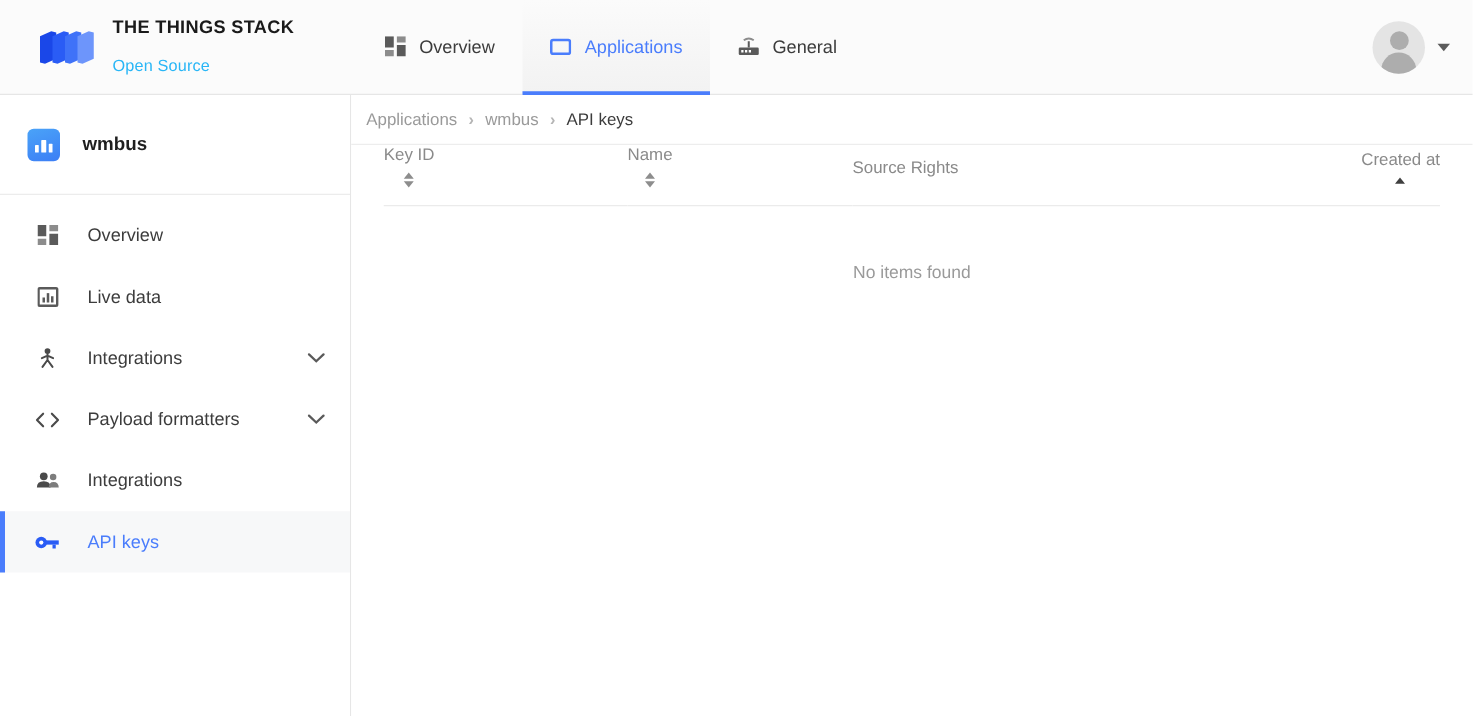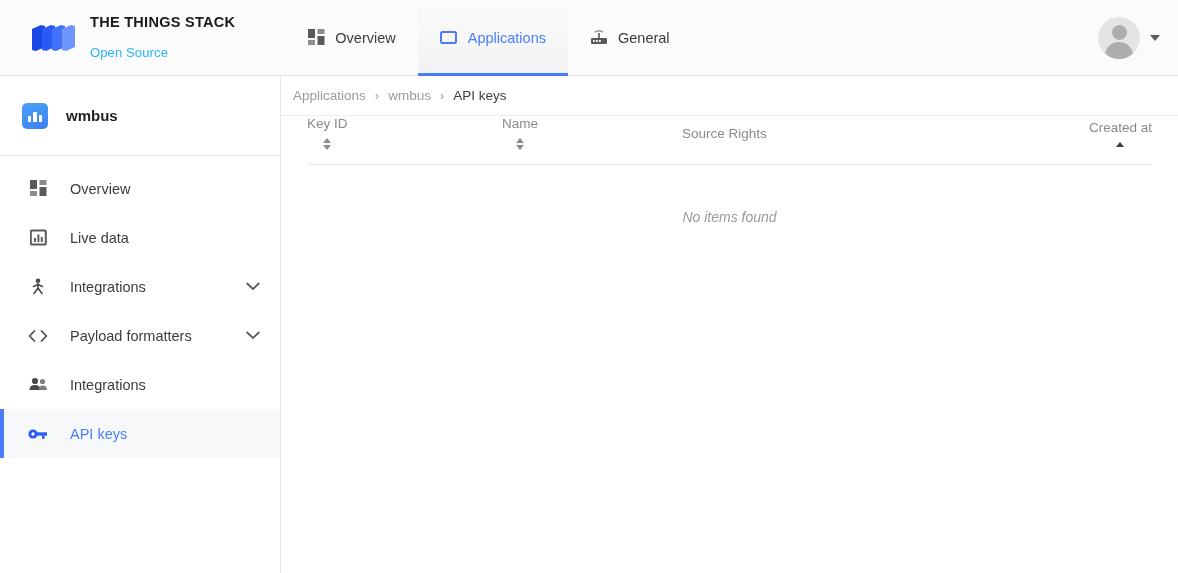--- a/index.html
+++ b/index.html
@@ -155,21 +155,20 @@
     border-right: 4px solid transparent; border-bottom: 5px solid #8d8d8d;
   }
   .tri-dn {
     width: 0; height: 0; border-left: 4px solid transparent;
     border-right: 4px solid transparent; border-top: 5px solid #8d8d8d;
   }
   .sort-asc .tri-up { border-bottom-color: #3f3f3f; }
   table.keys td {
     text-align: center; color: #9a9a9a; font-size: 14px;
     padding: 44px 0 0 0;
-    font-style: italic;
   }
 </style>
 </head>
 <body>
 
 <div class="topbar">
 
   <div class="brand">
     <div class="brand-logo">
       <svg width="50" height="34" viewBox="0 0 50 34">

